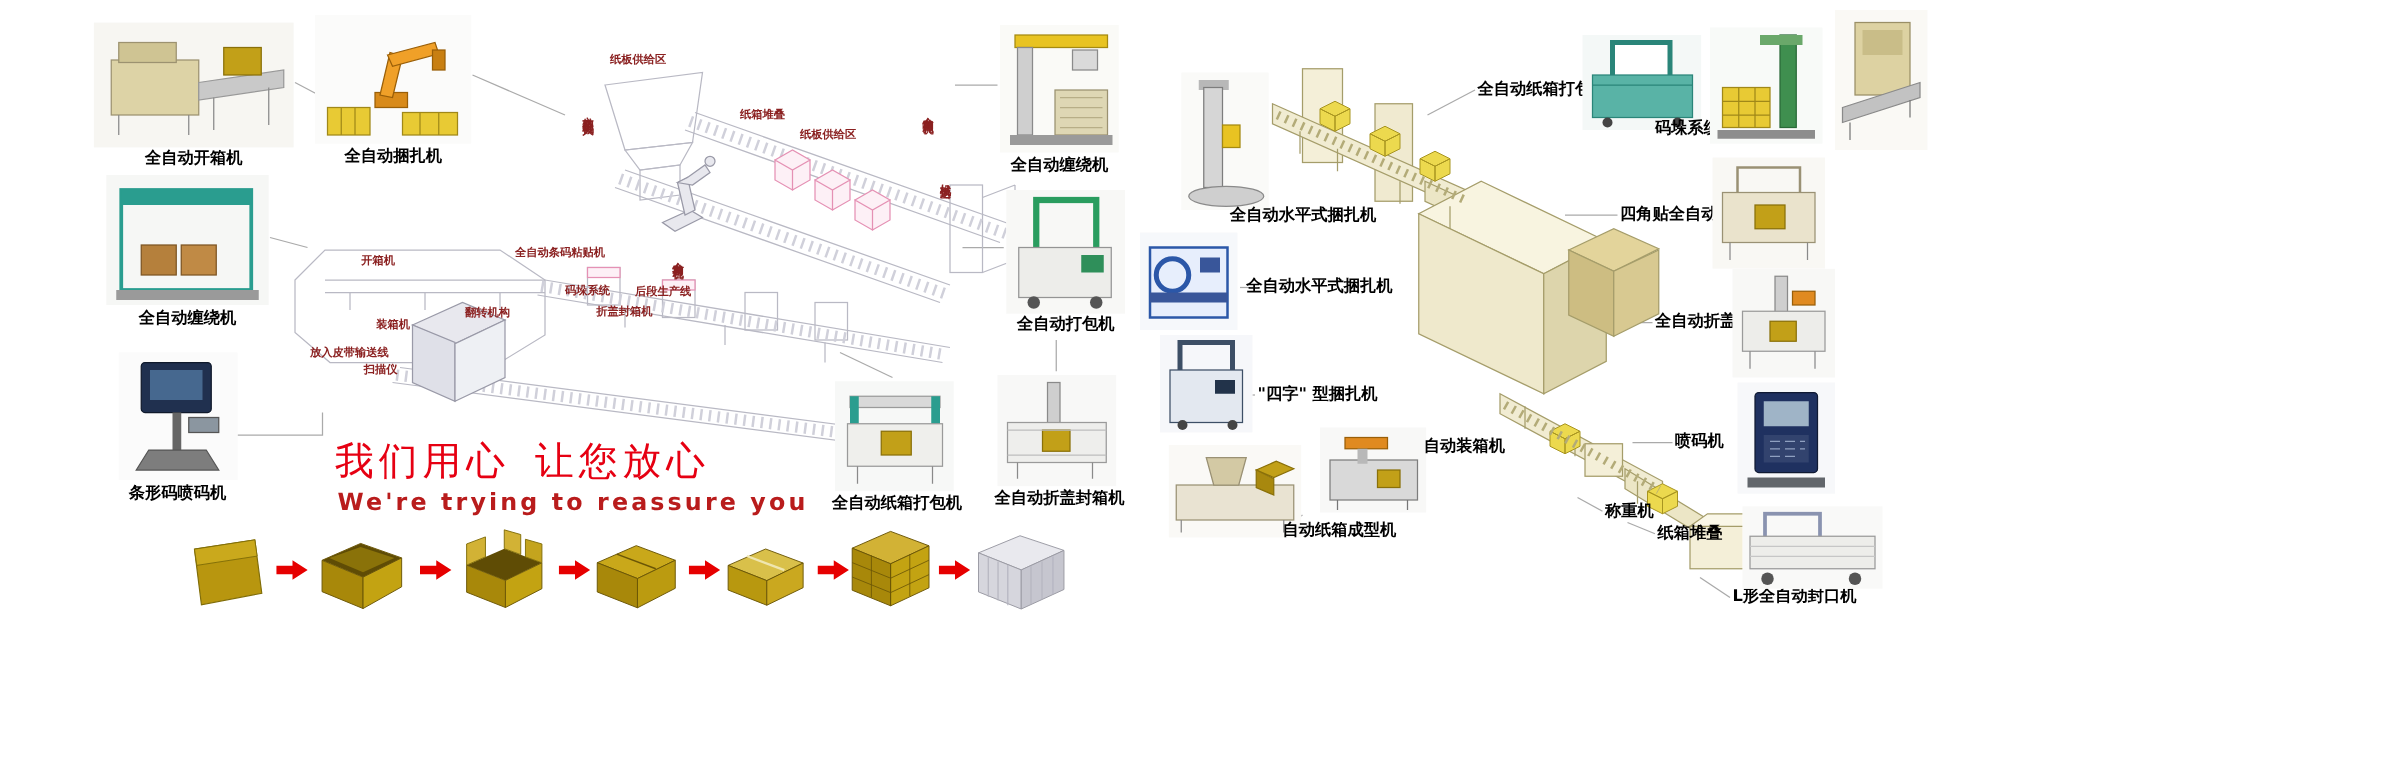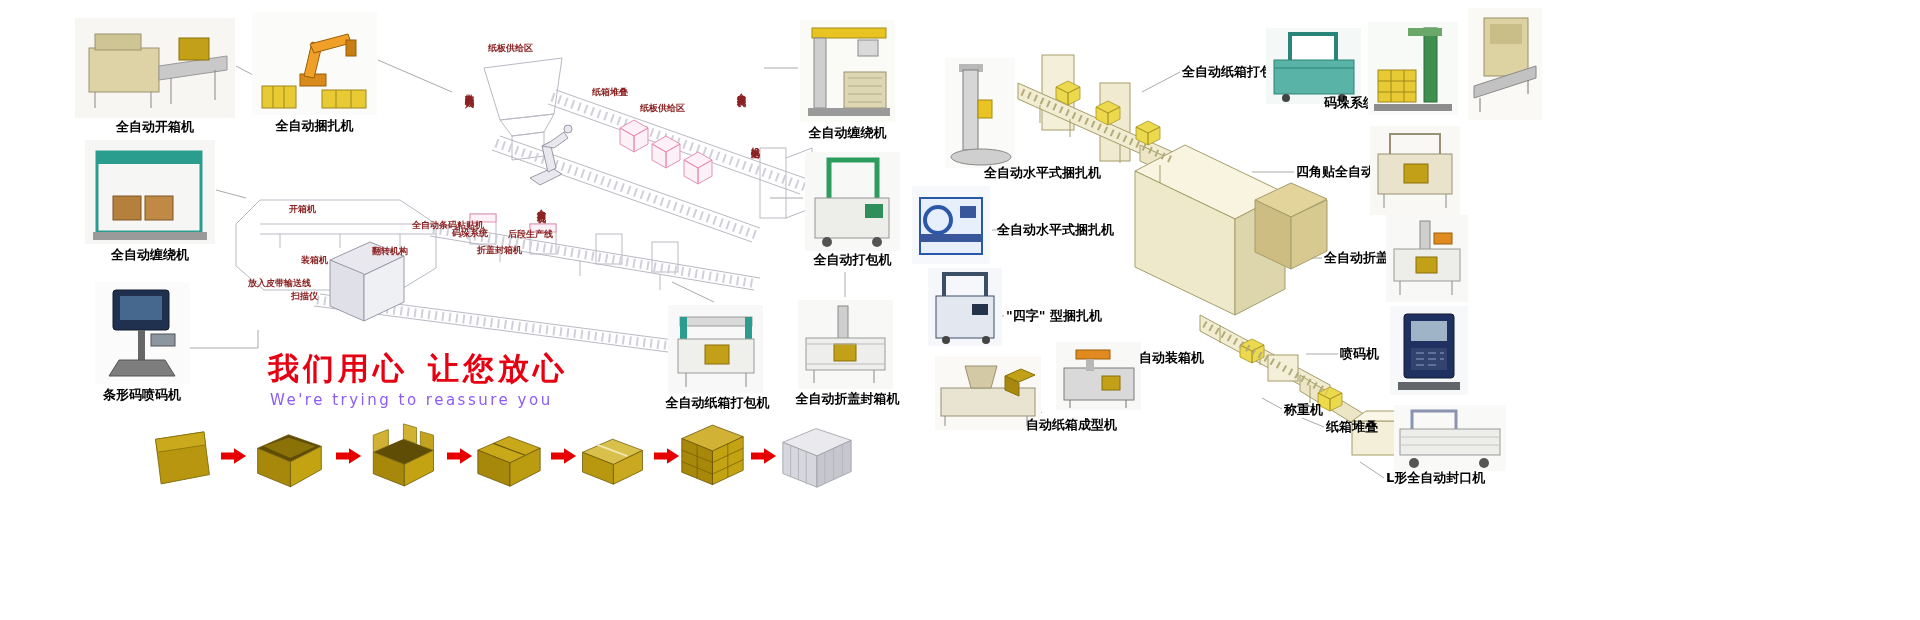--- a/index.html
+++ b/index.html
@@ -5,23 +5,23 @@
   * { margin:0; padding:0; box-sizing:border-box; }
   html,body { background:#fff; font-family:"DejaVu Sans","Liberation Sans",sans-serif; }
   .canvas { position:relative; width:1920px; height:620px; background:#fff; overflow:hidden; }
   .abs { position:absolute; }
   .photo { position:absolute; background:#fcfcfc; }
   .photo svg { width:100%; height:100%; display:block; }
   .lbl { position:absolute; font-size:13px; font-weight:bold; color:#000; text-align:center; line-height:1.15; white-space:nowrap; }
   .llbl { position:absolute; font-size:13px; font-weight:bold; color:#000; text-align:left; line-height:1.15; white-space:nowrap; }
   .dlbl { position:absolute; font-size:9px; font-weight:bold; color:#8b2121; line-height:1.05; white-space:nowrap; }
   .vert { writing-mode:vertical-rl; text-orientation:upright; letter-spacing:1px; }
-  .slogan-cn { position:absolute; left:268px; top:348px; font-size:31px; font-weight:bold; color:#e60012; letter-spacing:4px; white-space:nowrap; }
+  .slogan-cn { position:absolute; left:268px; top:348px; font-size:31px; font-weight:normal; color:#e60012; letter-spacing:4px; white-space:nowrap; }
   .slogan-cn .gap { margin-left:20px; }
-  .slogan-en { position:absolute; left:270px; top:391px; font-size:15px; font-weight:normal; color:#8b5cf6; letter-spacing:2.5px; white-space:nowrap; }
+  .slogan-en { position:absolute; left:270px; top:391px; font-size:19px; font-weight:bold; color:#b91c1c; letter-spacing:2.5px; white-space:nowrap; }
   .stage { position:absolute; }
   .stage svg { width:100%; height:100%; display:block; }
   .arrow { position:absolute; width:26px; height:18px; }
   .arrow svg { width:100%; height:100%; display:block; }
 </style>
 </head>
 <body>
 
 <div class="canvas">
 
@@ -370,21 +370,21 @@
     </svg>
   </figure>
 
   <div class="dlbl" style="left:488px;top:44px">纸板供给区</div>
   <div class="dlbl vert" style="left:464px;top:86px">六轴叠机机械人</div>
   <div class="dlbl" style="left:592px;top:88px">纸箱堆叠</div>
   <div class="dlbl" style="left:640px;top:104px">纸板供给区</div>
   <div class="dlbl vert" style="left:736px;top:86px">全自动捆扎机</div>
   <div class="dlbl vert" style="left:750px;top:140px">机械送出</div>
   <div class="dlbl" style="left:289px;top:205px">开箱机</div>
-  <div class="dlbl" style="left:412px;top:221px">全自动条码粘贴机</div>
+  <div class="dlbl" style="left:412px;top:199px">全自动条码粘贴机</div>
   <div class="dlbl" style="left:452px;top:229px">码垛系统</div>
   <div class="dlbl" style="left:372px;top:247px">翻转机构</div>
   <div class="dlbl" style="left:477px;top:246px">折盖封箱机</div>
   <div class="dlbl" style="left:508px;top:230px">后段生产线</div>
   <div class="dlbl vert" style="left:536px;top:202px">全自动打包机</div>
   <div class="dlbl" style="left:301px;top:256px">装箱机</div>
   <div class="dlbl" style="left:248px;top:279px">放入皮带输送线</div>
   <div class="dlbl" style="left:291px;top:292px">扫描仪</div>
 
   <div class="slogan-cn">

